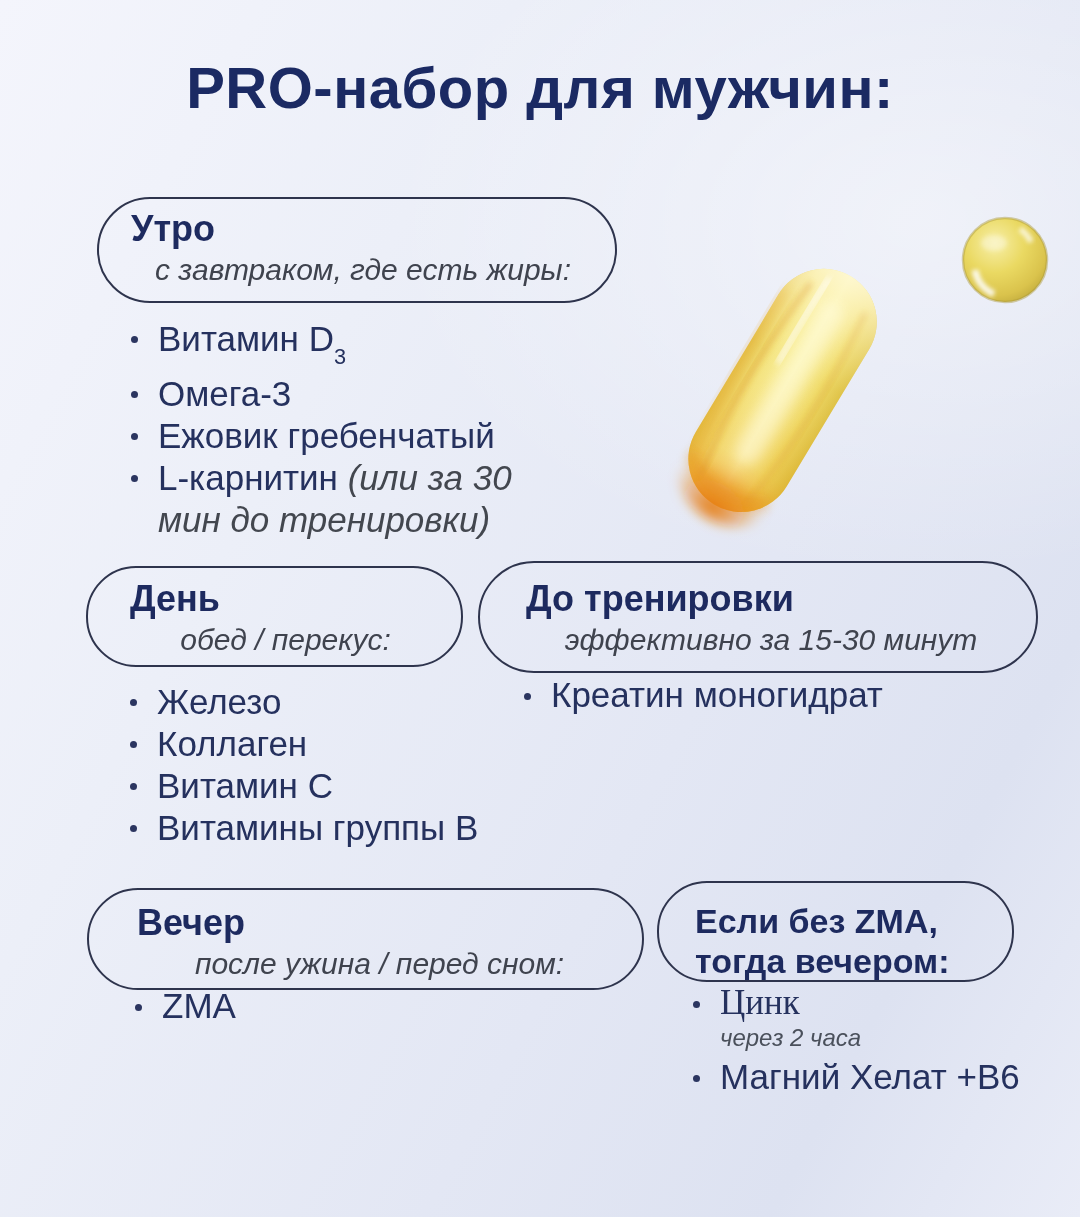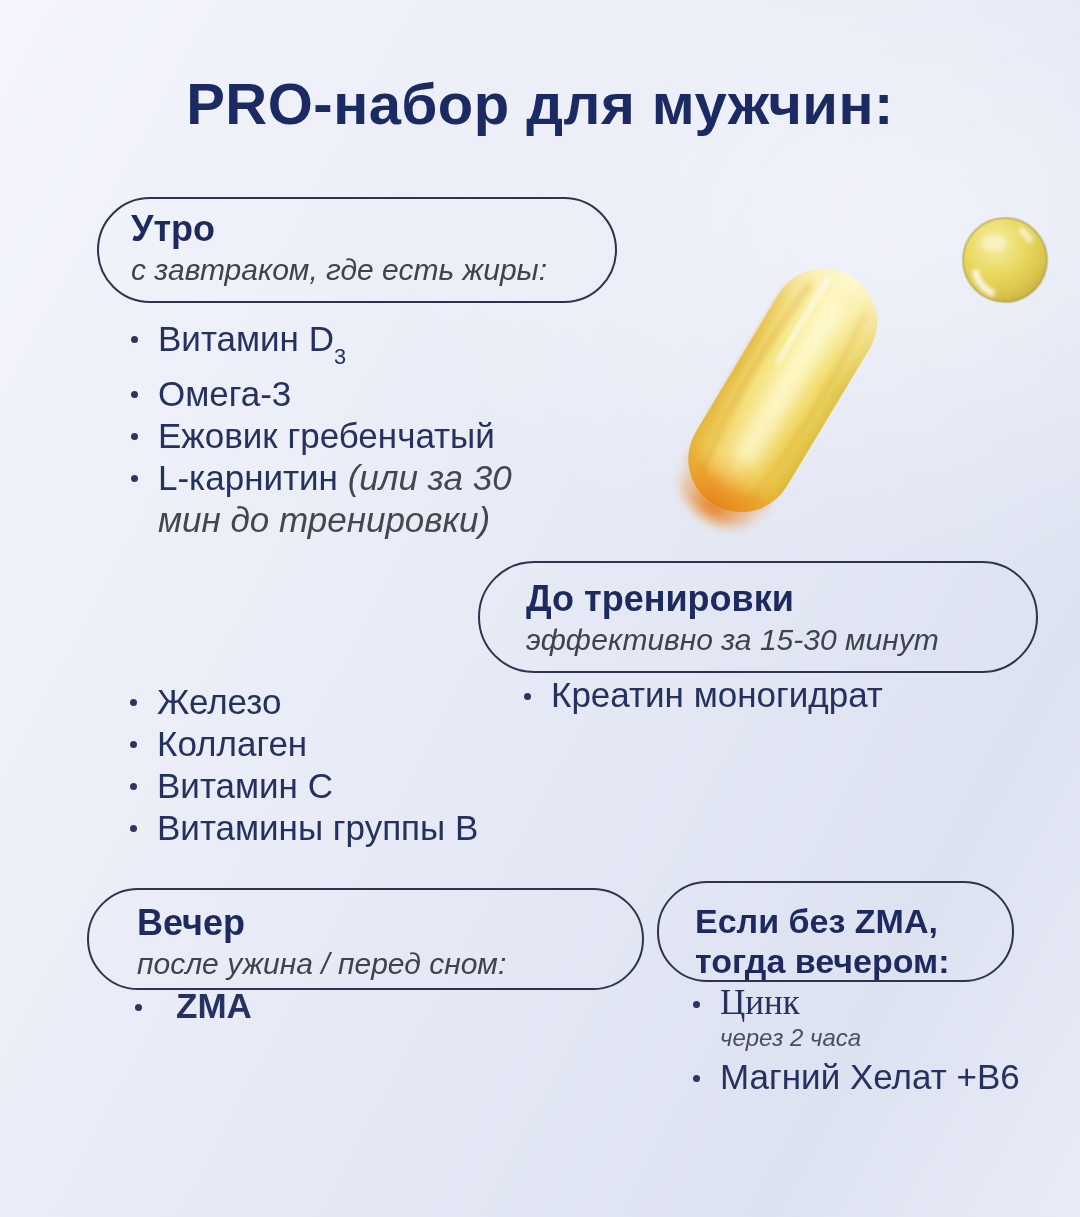--- a/index.html
+++ b/index.html
@@ -8,31 +8,31 @@
     font-family:"Liberation Sans", sans-serif;
     -webkit-font-smoothing:antialiased;
   }
   #canvas{
     position:relative;width:1080px;height:1217px;overflow:hidden;
     background:
       radial-gradient(900px 600px at 85% 18%, rgba(255,255,255,0.45), rgba(255,255,255,0) 60%),
       linear-gradient(118deg,#f4f5fc 0%, #ecEFF8 30%, #e3e7f4 62%, #dde2f1 82%, #e9ecf7 100%);
   }
   .title{
-    position:absolute;left:0;top:68px;width:1080px;
+    position:absolute;left:0;top:52px;width:1080px;
     text-align:center;font-size:58px;font-weight:700;color:#1b2a63;
     letter-spacing:0.5px;line-height:72px;margin:0;
   }
   .pill{
     position:absolute;box-sizing:border-box;
     border:2px solid #2e344d;background:transparent;margin-top:9px;
   }
   .pill-label{font-size:36px;font-weight:700;color:#1d2a5f;line-height:40px;}
   .pill-label.two-line{font-size:34px;}
-  .pill-sub{font-size:30px;font-style:italic;color:#3f434e;line-height:36px;margin-top:3px;}
+  .pill-sub{font-size:30px;font-style:italic;color:#3f434e;line-height:36px;margin-top:3px;text-align:center;}
   .list{position:absolute;list-style:none;margin:0;padding:0;}
   .li{display:flex;align-items:flex-start;gap:20px;font-size:35px;color:#25315e;line-height:42px;}
   .li.tight{line-height:40px;}
   .dot{flex:none;width:7px;height:7px;border-radius:50%;background:#2b3560;margin-top:18px;}
   .wrap{display:inline-block;}
   .inline-note{font-style:italic;color:#43474f;font-weight:400;}
   .block-note{font-size:24px;font-style:italic;color:#4a505b;line-height:31px;margin:2px 0 0 27px;}
   .block-note.short{line-height:30px;margin-top:0;}
   .mt6{margin-top:4px;}
   .sub3{font-size:0.62em;position:relative;bottom:-0.22em;}
@@ -120,20 +120,24 @@
           <feGaussianBlur stdDeviation="2"></feGaussianBlur>
         </filter>
     </defs>
     <circle cx="48" cy="48" r="42" fill="url(#gBall)"></circle>
     <circle cx="48" cy="48" r="42" fill="none" stroke="#ab983a" stroke-opacity="0.45" stroke-width="2.5"></circle>
     <path d="M18 58 a 32 32 0 0 0 19 24" stroke="#ffffff" stroke-width="7" fill="none" opacity="0.85" filter="url(#bblur)"></path>
     <path d="M74 30 a 32 32 0 0 0 -11 -13" stroke="#ffffff" stroke-width="6" fill="none" opacity="0.7" filter="url(#bblur)"></path>
     <ellipse cx="37" cy="31" rx="13" ry="8" fill="#ffffff" opacity="0.35" filter="url(#bblur)"></ellipse>
   </svg>
 
+  <section class="pill" style="left:86px;top:557px;width:377px;height:101px;border-radius:50px;padding:11px 20px 0 42px;">
+    <div class="pill-label">День</div>
+    <div class="pill-sub">обед / перекус:</div>
+  </section>
 
   <section class="pill" style="left:478px;top:552px;width:560px;height:112px;border-radius:56px;padding:16px 20px 0 46px;">
     <div class="pill-label">До тренировки</div>
     <div class="pill-sub">эффективно за 15-30 минут</div>
   </section>
 
   <ul class="list" style="left:524px;top:675px;width:520px;">
     <li class="li tight">
       <span class="dot"></span>
       <span>Креатин моногидрат</span>
@@ -159,21 +163,21 @@
     </li>
   </ul>
 
   <section class="pill" style="left:87px;top:879px;width:557px;height:102px;border-radius:51px;padding:13px 20px 0 48px;">
     <div class="pill-label">Вечер</div>
     <div class="pill-sub">после ужина / перед сном:</div>
   </section>
 
   <ul class="list" style="left:135px;top:986px;width:510px;">
     <li class="li tight" style="display:block;">
-      <span style="display:flex;align-items:flex-start;gap:34px;font-weight:bold;">
+      <span style="display:flex;align-items:flex-start;gap:20px;">
         <span class="dot"></span>
         <span>ZMA</span>
       </span>
     </li>
   </ul>
 
   <section class="pill" style="left:657px;top:872px;width:357px;height:101px;border-radius:50px;padding:18px 16px 0 36px;">
     <div class="pill-label two-line">Если без ZMA,</div>
     <div class="pill-label two-line">тогда вечером:</div>
   </section>

